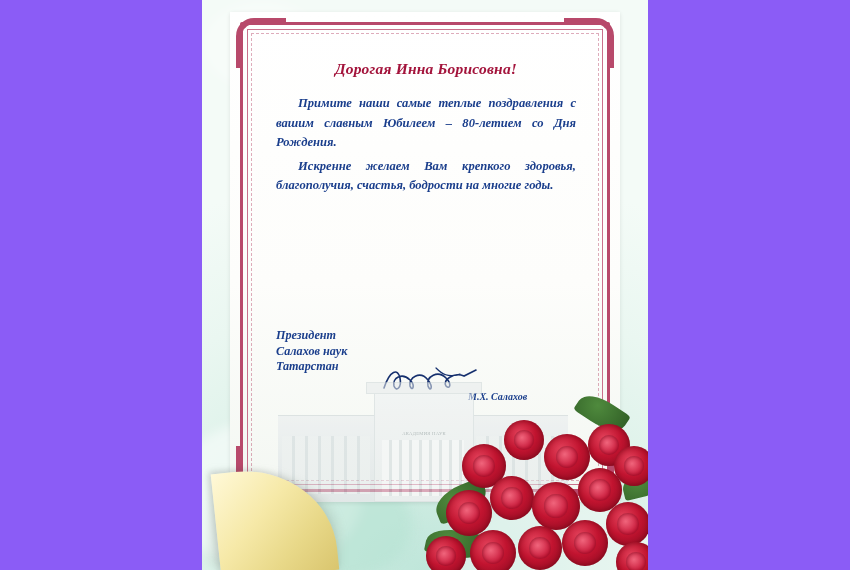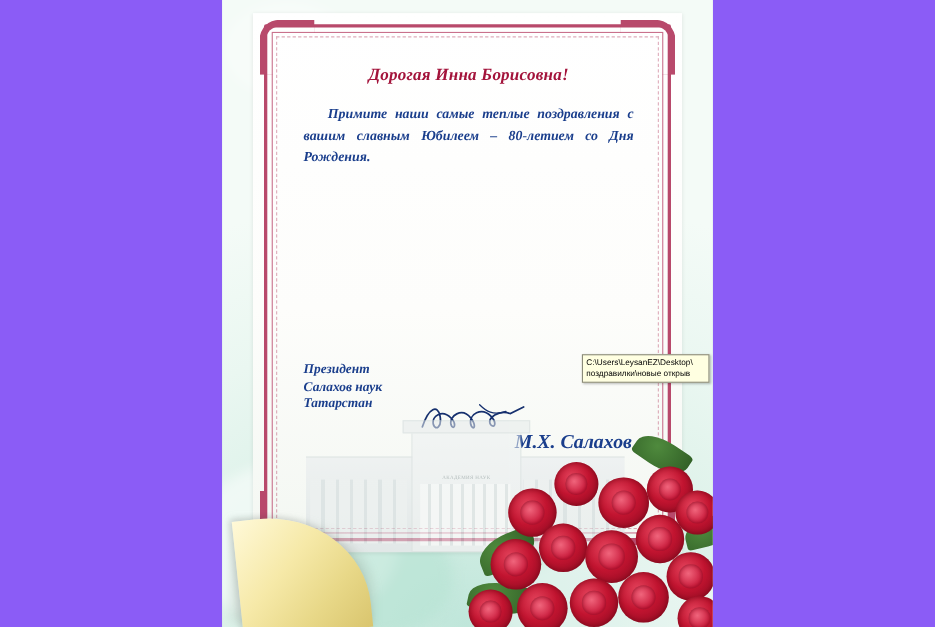--- a/index.html
+++ b/index.html
@@ -121,21 +121,21 @@
     font-size: 12.2px;
     line-height: 1.28;
   }
   .sig-name {
     position: absolute;
     left: 192px;
     top: 63px;
     color: #1a3e8c;
     font-style: italic;
     font-weight: bold;
-    font-size: 18px;
+    font-size: 10px;
     white-space: nowrap;
   }
   .autograph {
     position: absolute;
     left: 104px;
     top: 36px;
     width: 100px;
     height: 34px;
     color: #16306e;
   }
@@ -270,20 +270,21 @@
       <div class="frame-inner"></div>
       <div class="frame-deco"></div>
       <div class="corner tl"></div>
       <div class="corner tr"></div>
       <div class="corner bl"></div>
       <div class="corner br"></div>
 
       <div class="content">
         <div class="salutation">Дорогая Инна Борисовна!</div>
         <p class="para">Примите наши самые теплые поздравления с вашим славным Юбилеем – 80-летием со Дня Рождения.</p>
+        <p class="para">Искренне желаем Вам крепкого здоровья, благополучия, счастья, бодрости на многие годы.</p>
       </div>
 
       <div class="signature-block">
         <div class="sig-line">Президент</div>
         <div class="sig-line">Салахов наук</div>
         <div class="sig-line">Татарстан</div>
 
         <svg class="autograph" viewBox="0 0 100 34">
           <path d="M4 24 C10 6, 18 4, 20 14 C22 24, 16 28, 14 22 C12 14, 22 8, 30 16 C36 22, 32 28, 30 22 C28 14, 40 6, 48 16 C54 24, 50 28, 48 22 C46 12, 58 6, 66 14 C72 20, 70 26, 66 22 C62 16, 74 8, 84 12 L96 6" fill="none" stroke="#16306e" stroke-width="1.6" stroke-linecap="round"></path>
           <path d="M56 4 C62 10, 68 14, 80 10" fill="none" stroke="#16306e" stroke-width="1.2" stroke-linecap="round"></path>
@@ -324,18 +325,14 @@
       <div class="rose" style="left:44px;  top:140px; width:46px; height:46px;"></div>
       <div class="rose" style="left:92px;  top:136px; width:44px; height:44px;"></div>
       <div class="rose" style="left:136px; top:130px; width:46px; height:46px;"></div>
       <div class="rose" style="left:180px; top:112px; width:44px; height:44px;"></div>
       <div class="rose" style="left:0px;   top:146px; width:40px; height:40px;"></div>
       <div class="rose" style="left:190px; top:152px; width:40px; height:40px;"></div>
     </div>
 
   </div>
 
-  <div class="tooltip">
-    <span>C:\Users\LeysanEZ\Desktop\</span>
-    <span class="line2">поздравилки\новые открыв</span>
-  </div>
 
 </div>
 
 </body></html>

